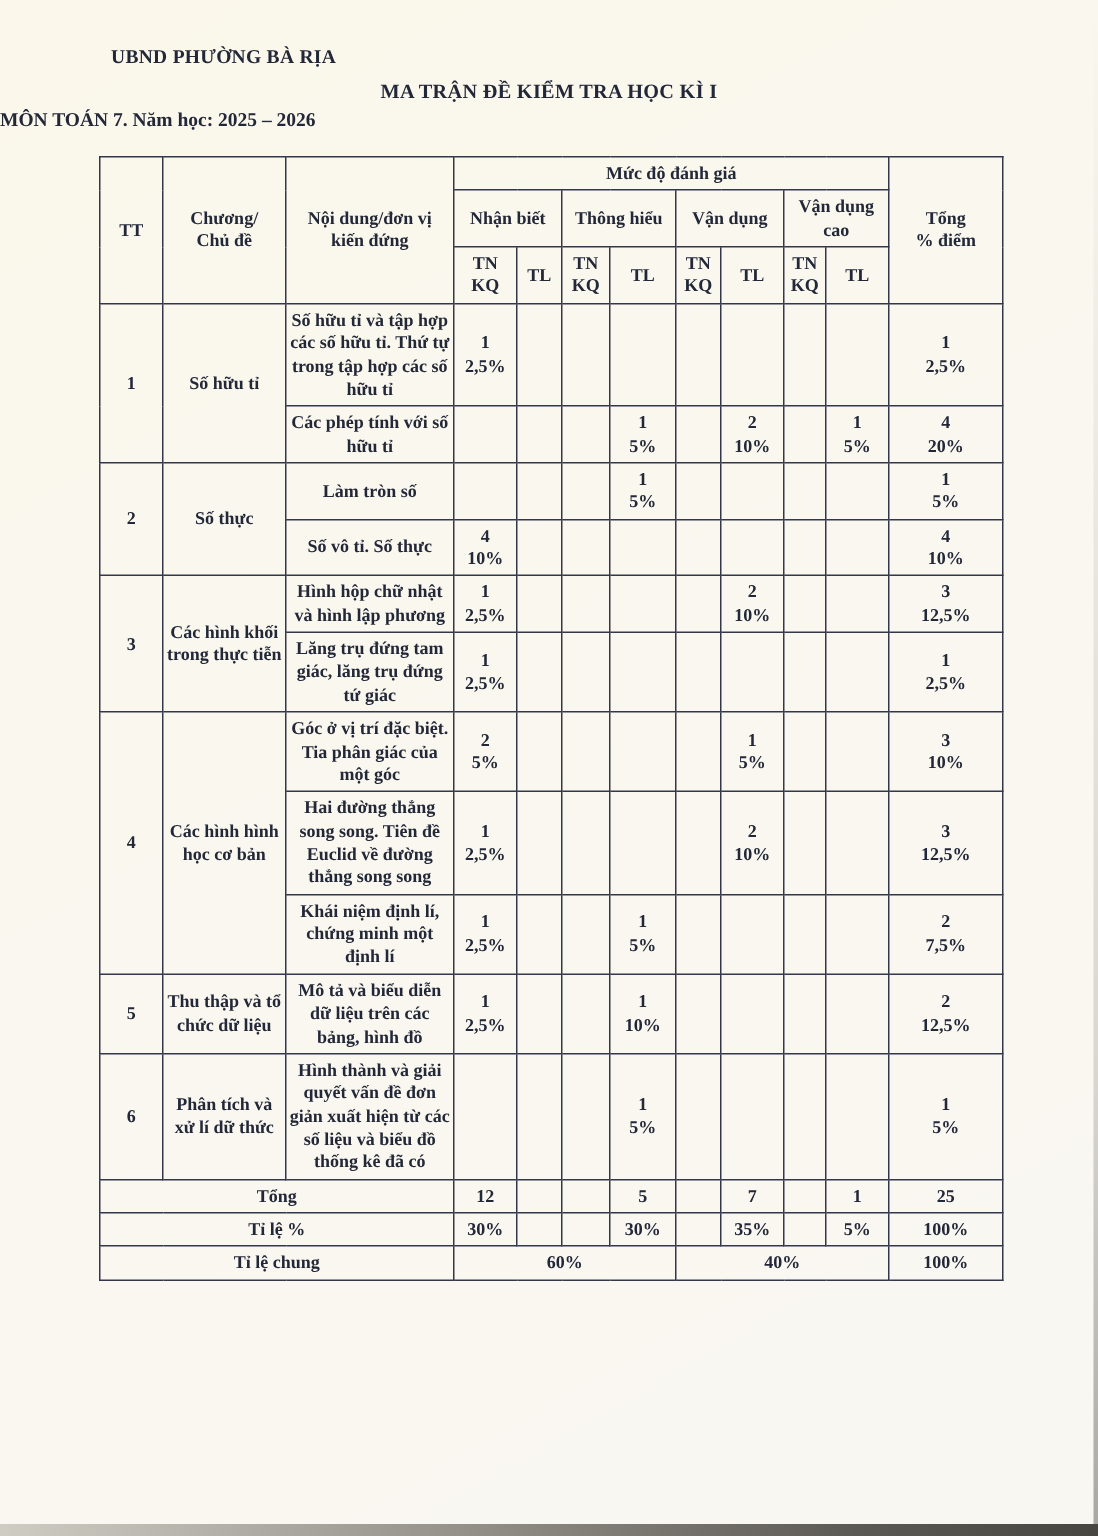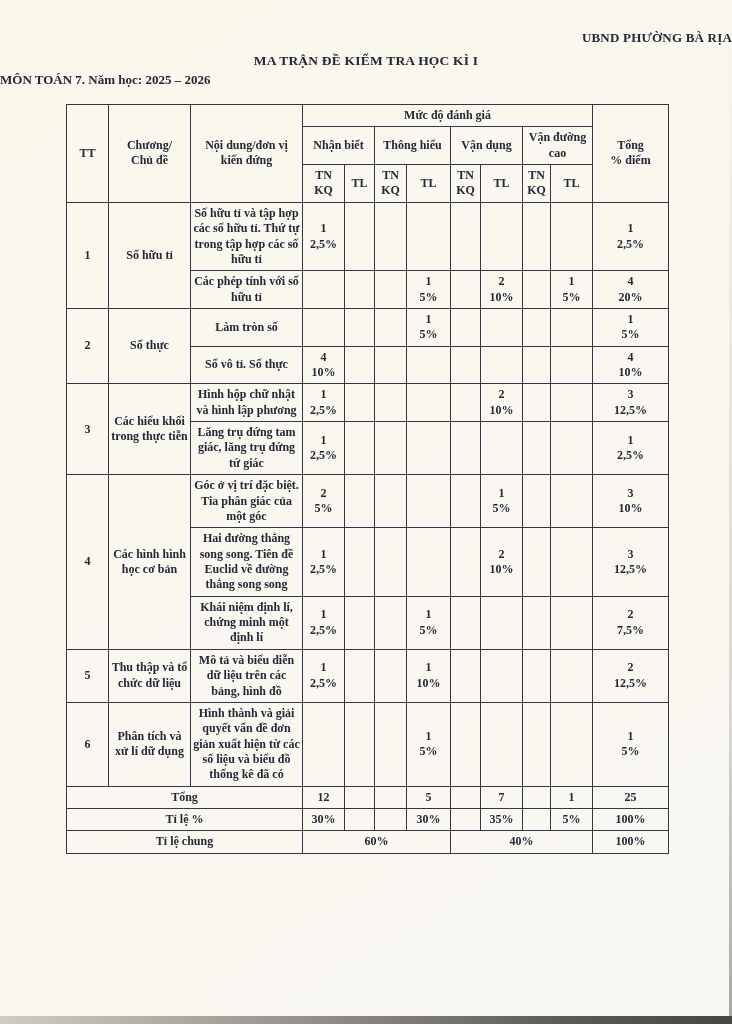--- a/index.html
+++ b/index.html
@@ -3,21 +3,21 @@
 <meta charset="utf-8">
 <style>
   html,body{margin:0;padding:0;}
   body{width:732px;height:1024px;background:#e9e7e1;}
   .page{
     position:relative;width:732px;height:1024px;overflow:hidden;
     background:linear-gradient(150deg,#fbf7ea 0%,#faf7ee 28%,#f9f7f2 100%);
     font-family:"Liberation Serif","DejaVu Serif",serif;
     color:#232838;font-weight:700;
   }
-  .letterhead{padding:30px 0 0 74px;text-align:right;}
+  .letterhead{padding:30px 0 0 74px;}
   .org{font-size:13px;letter-spacing:.2px;}
   .school{margin-top:3px;font-size:13.5px;}
   .title{text-align:center;font-size:13.5px;margin-top:7px;letter-spacing:.2px;}
   .subtitle{text-align:left;font-size:13px;margin-top:3px;}
   table.matrix{table-layout:fixed;width:602px;margin:16px 0 0 66px;border-collapse:collapse;}
   .matrix th,.matrix td{
     border:1px solid #33374b;
     font-size:12px;font-weight:700;text-align:center;vertical-align:middle;
     padding:3px 2px;line-height:1.28;overflow:hidden;
   }
@@ -64,21 +64,21 @@
 Chủ đề</th>
       <th rowspan="3">Nội dung/đơn vị kiến đứng</th>
       <th colspan="8">Mức độ đánh giá</th>
       <th rowspan="3" class="pl">Tổng
 % điểm</th>
     </tr>
     <tr>
       <th colspan="2">Nhận biết</th>
       <th colspan="2">Thông hiểu</th>
       <th colspan="2">Vận dụng</th>
-      <th colspan="2">Vận đường cao</th>
+      <th colspan="2">Vận dụng cao</th>
     </tr>
     <tr>
       <th>TN KQ</th>
       <th>TL</th>
       <th>TN KQ</th>
       <th>TL</th>
       <th>TN KQ</th>
       <th>TL</th>
       <th>TN KQ</th>
       <th>TL</th>
@@ -143,21 +143,21 @@
       <td class="val"></td>
       <td class="val"></td>
       <td class="val"></td>
       <td class="val"></td>
       <td class="val">4
 10%</td>
     </tr>
 
     <tr>
       <td rowspan="2" class="lbl">3</td>
-      <td rowspan="2" class="lbl">Các hiểu khối trong thực tiễn</td>
+      <td rowspan="2" class="lbl">Các hình khối trong thực tiễn</td>
       <td class="it">Hình hộp chữ nhật và hình lập phương</td>
       <td class="val">1
 2,5%</td>
       <td class="val"></td>
       <td class="val"></td>
       <td class="val"></td>
       <td class="val"></td>
       <td class="val">2
 10%</td>
       <td class="val"></td>
@@ -241,21 +241,21 @@
       <td class="val"></td>
       <td class="val"></td>
       <td class="val"></td>
       <td class="val"></td>
       <td class="val">2
 12,5%</td>
     </tr>
 
     <tr>
       <td class="lbl">6</td>
-      <td class="lbl">Phân tích và xử lí dữ dụng</td>
+      <td class="lbl">Phân tích và xử lí dữ thức</td>
       <td class="it">Hình thành và giải quyết vấn đề đơn giản xuất hiện từ các số liệu và biểu đồ thống kê đã có</td>
       <td class="val"></td>
       <td class="val"></td>
       <td class="val"></td>
       <td class="val">1
 5%</td>
       <td class="val"></td>
       <td class="val"></td>
       <td class="val"></td>
       <td class="val"></td>

